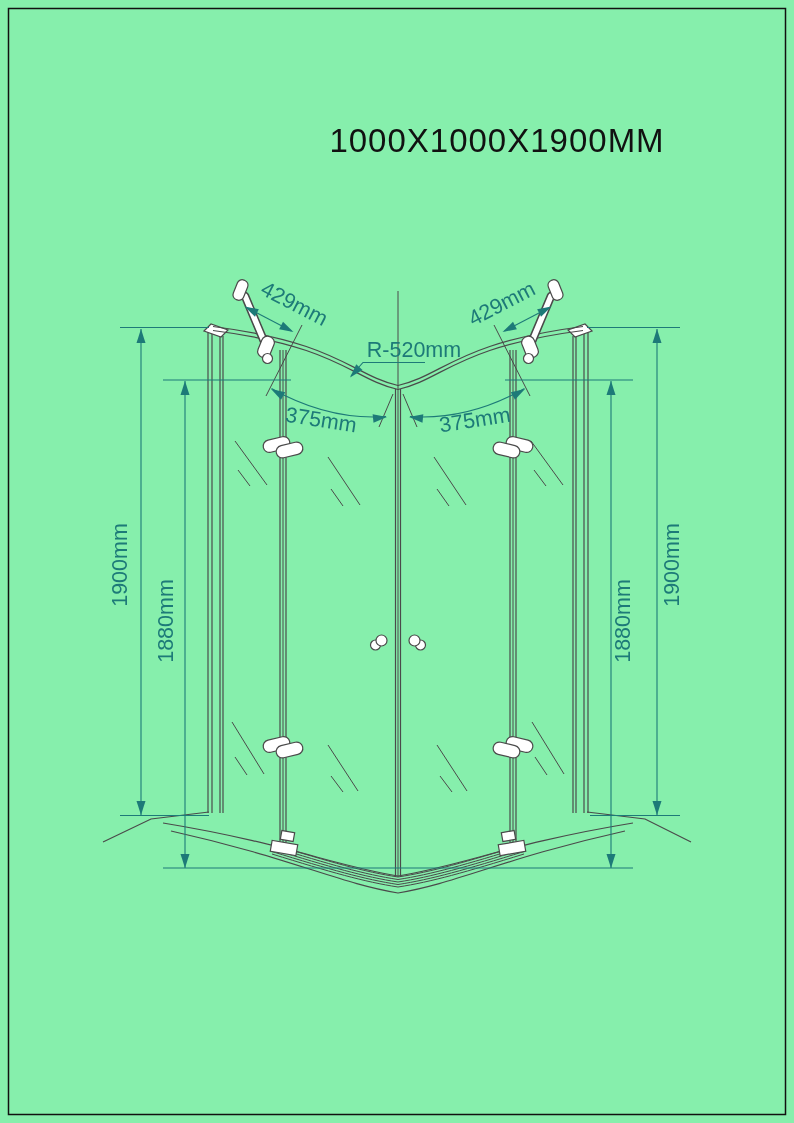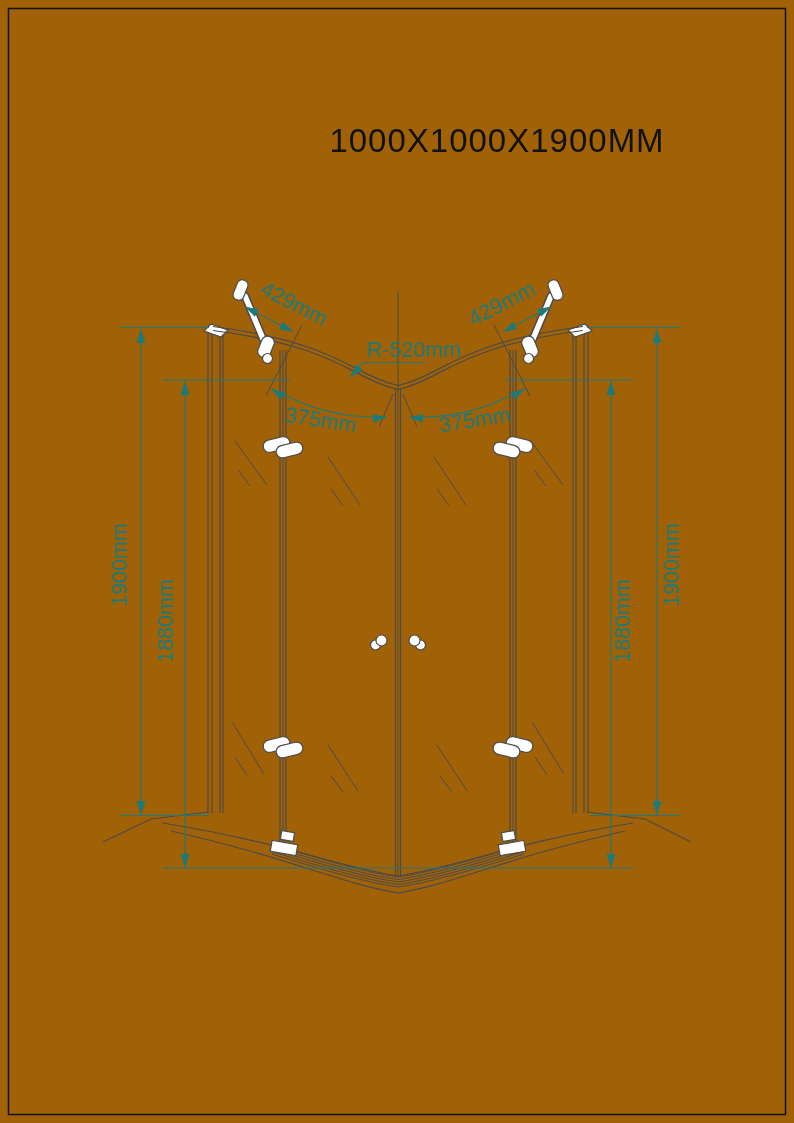--- a/index.html
+++ b/index.html
@@ -1,16 +1,16 @@
 <!DOCTYPE html>
 <html><head>
 <meta charset="utf-8">
 <style>
   html,body{margin:0;padding:0;background:#ffffff;}
-  .page{position:relative;width:794px;height:1123px;background:#a16207;overflow:hidden;}
+  .page{position:relative;width:794px;height:1123px;background:#86efac;overflow:hidden;}
   text{font-family:"Liberation Sans","DejaVu Sans",sans-serif;}
   .title-text{fill:#111111;font-size:33px;letter-spacing:1px;}
   .dim{stroke:#1d7a78;fill:none;stroke-width:1.1;}
   .dimf{fill:#1d7a78;stroke:none;}
   .dimtext{fill:#1d7a78;font-size:21.5px;}
   .dl{stroke:#4a4a4a;fill:none;stroke-width:1.2;}
   .dlt{stroke:#4a4a4a;fill:none;stroke-width:1;}
   .dlw{stroke:#4a4a4a;fill:#ffffff;stroke-width:1.2;}
   .rod{stroke:#4a4a4a;stroke-width:8.5;fill:none;stroke-linecap:round;}
   .rodw{stroke:#ffffff;stroke-width:5.5;fill:none;stroke-linecap:round;}

